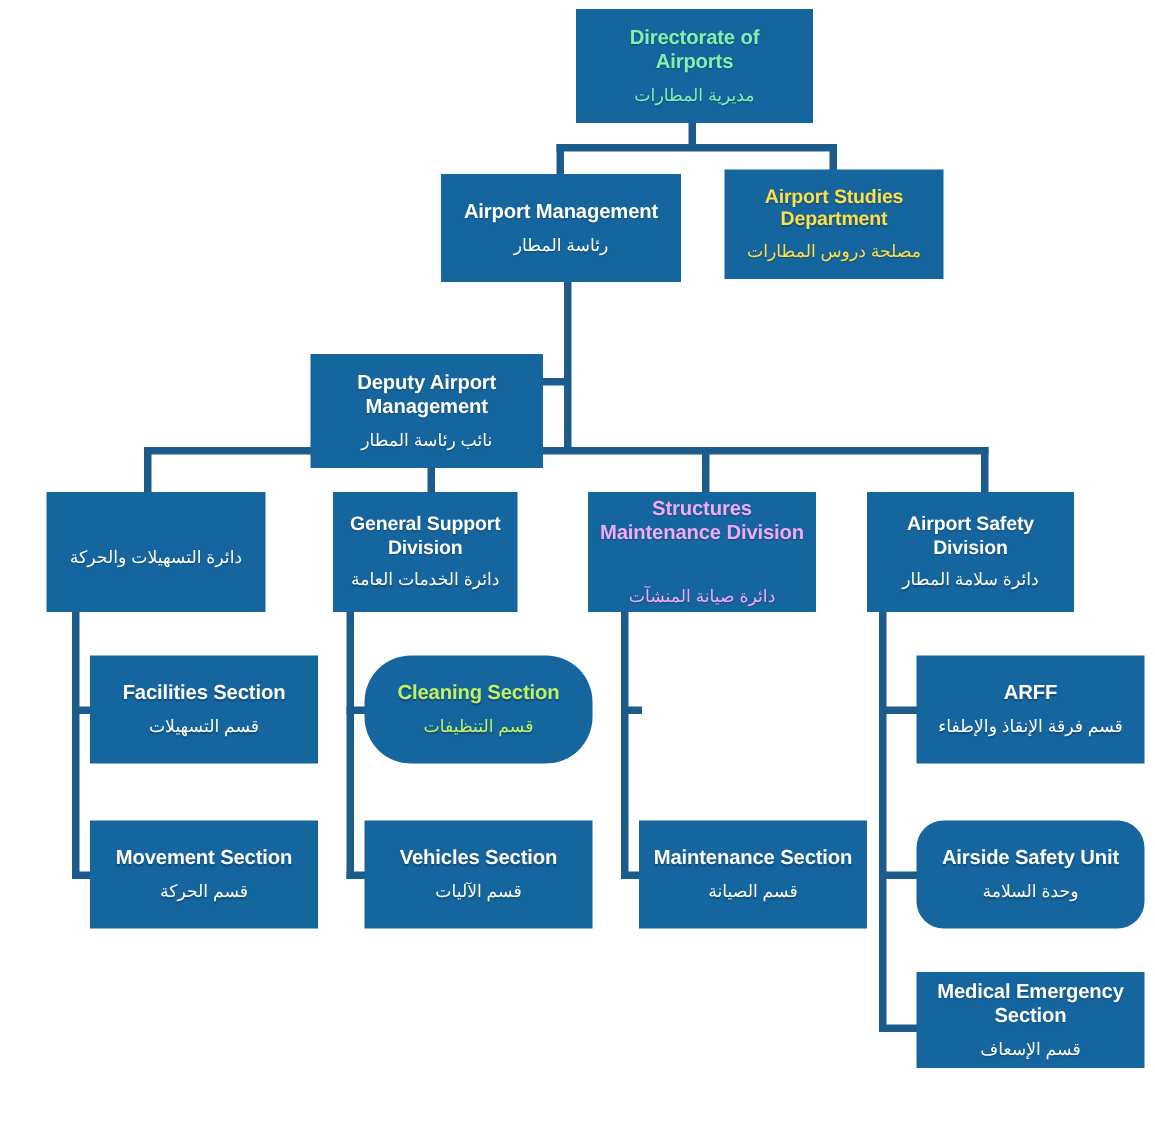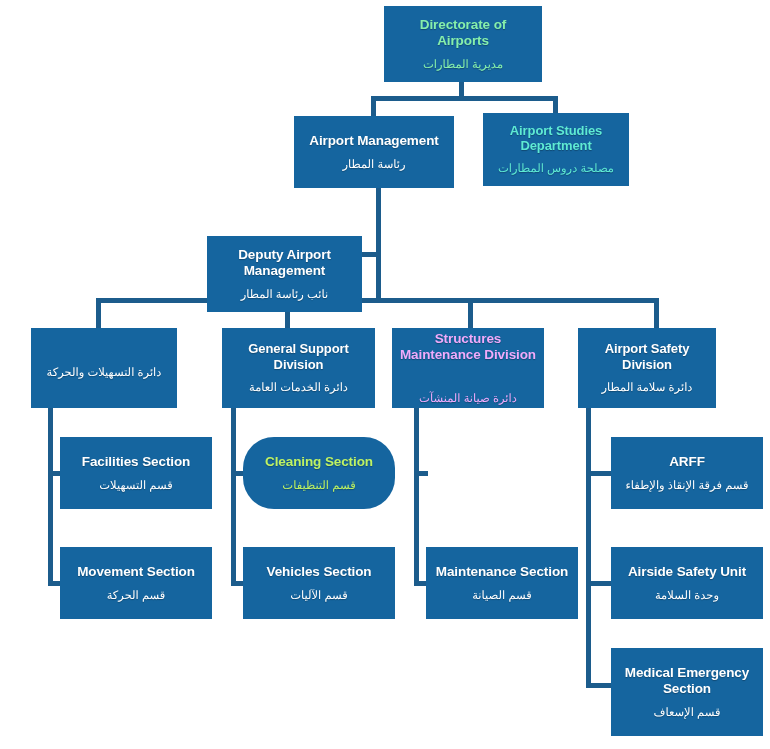--- a/index.html
+++ b/index.html
@@ -84,34 +84,34 @@
     <div class="connector" style="left: 586px; top: 683px; width: 27px; height: 5px; background: rgb(28, 92, 140);"></div>
     <div class="node" style="left: 384px; top: 6px; width: 158px; height: 76px; background: rgb(21, 101, 159); color: #86efac;">
       <div class="title-en">Directorate of
 Airports</div>
       <div class="title-ar">مديرية المطارات</div>
     </div>
     <div class="node" style="left: 294px; top: 116px; width: 160px; height: 72px; background: rgb(21, 101, 159); color: rgb(255, 255, 255);">
       <div class="title-en">Airport Management</div>
       <div class="title-ar">رئاسة المطار</div>
     </div>
-    <div class="node small" style="left: 483px; top: 113px; width: 146px; height: 73px; background: rgb(21, 101, 159); color: #5eead4;">
+    <div class="node small" style="left: 483px; top: 113px; width: 146px; height: 73px; background: rgb(21, 101, 159); color: #fde047;">
       <div class="title-en">Airport Studies
 Department</div>
       <div class="title-ar">مصلحة دروس المطارات</div>
     </div>
     <div class="node" style="left: 207px; top: 216px; width: 155px; height: 76px; background: rgb(21, 101, 159); color: rgb(255, 255, 255); margin-top: 20px;">
       <div class="title-en">Deputy Airport
 Management</div>
       <div class="title-ar">نائب رئاسة المطار</div>
     </div>
     <div class="node small" style="left: 31px; top: 328px; width: 146px; height: 80px; background: rgb(21, 101, 159); color: rgb(255, 255, 255);">
       <div class="title-ar">دائرة التسهيلات والحركة</div>
     </div>
-    <div class="node small" style="left: 222px; top: 328px; width: 153px; height: 80px; background: rgb(21, 101, 159); color: rgb(255, 255, 255);">
+    <div class="node small" style="left: 222px; top: 328px; width: 123px; height: 80px; background: rgb(21, 101, 159); color: rgb(255, 255, 255);">
       <div class="title-en">General Support
 Division</div>
       <div class="title-ar">دائرة الخدمات العامة</div>
     </div>
     <div class="node" style="left: 392px; top: 328px; width: 152px; height: 80px; background: rgb(21, 101, 159); color: #f0abfc; gap: 20px;">
       <div class="title-en">Structures
 Maintenance Division</div>
       <div class="title-ar">دائرة صيانة المنشآت</div>
     </div>
     <div class="node small" style="left: 578px; top: 328px; width: 138px; height: 80px; background: rgb(21, 101, 159); color: rgb(255, 255, 255);">
@@ -136,22 +136,22 @@
       <div class="title-ar">قسم الآليات</div>
     </div>
     <div class="node" style="left: 426px; top: 547px; width: 152px; height: 72px; background: rgb(21, 101, 159); color: rgb(255, 255, 255);">
       <div class="title-en">Maintenance Section</div>
       <div class="title-ar">قسم الصيانة</div>
     </div>
     <div class="node" style="left: 611px; top: 437px; width: 152px; height: 72px; background: rgb(21, 101, 159); color: rgb(255, 255, 255);">
       <div class="title-en">ARFF</div>
       <div class="title-ar">قسم فرقة الإنقاذ والإطفاء</div>
     </div>
-    <div class="node" style="left: 611px; top: 547px; width: 152px; height: 72px; background: rgb(21, 101, 159); color: rgb(255, 255, 255);">
+    <div class="node" style="left: 611px; top: 547px; width: 152px; height: 72px; background: rgb(21, 101, 159); color: rgb(255, 255, 255); border-radius: 18px;">
       <div class="title-en">Airside Safety Unit</div>
       <div class="title-ar">وحدة السلامة</div>
     </div>
-    <div class="node" style="left: 611px; top: 648px; width: 152px; height: 88px; background: rgb(21, 101, 159); color: rgb(255, 255, 255);">
+    <div class="node" style="left: 611px; top: 648px; width: 152px; height: 64px; background: rgb(21, 101, 159); color: rgb(255, 255, 255);">
       <div class="title-en">Medical Emergency
 Section</div>
       <div class="title-ar">قسم الإسعاف</div>
     </div>
   </div>
 
 </body></html>

